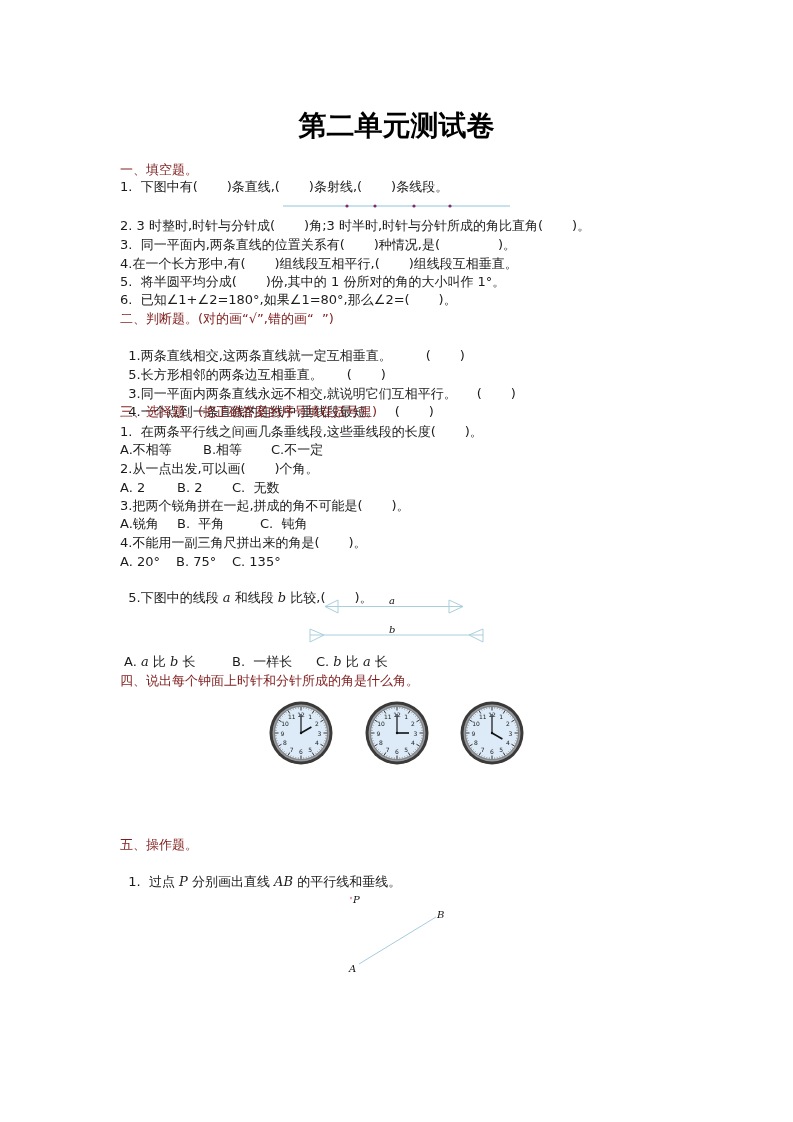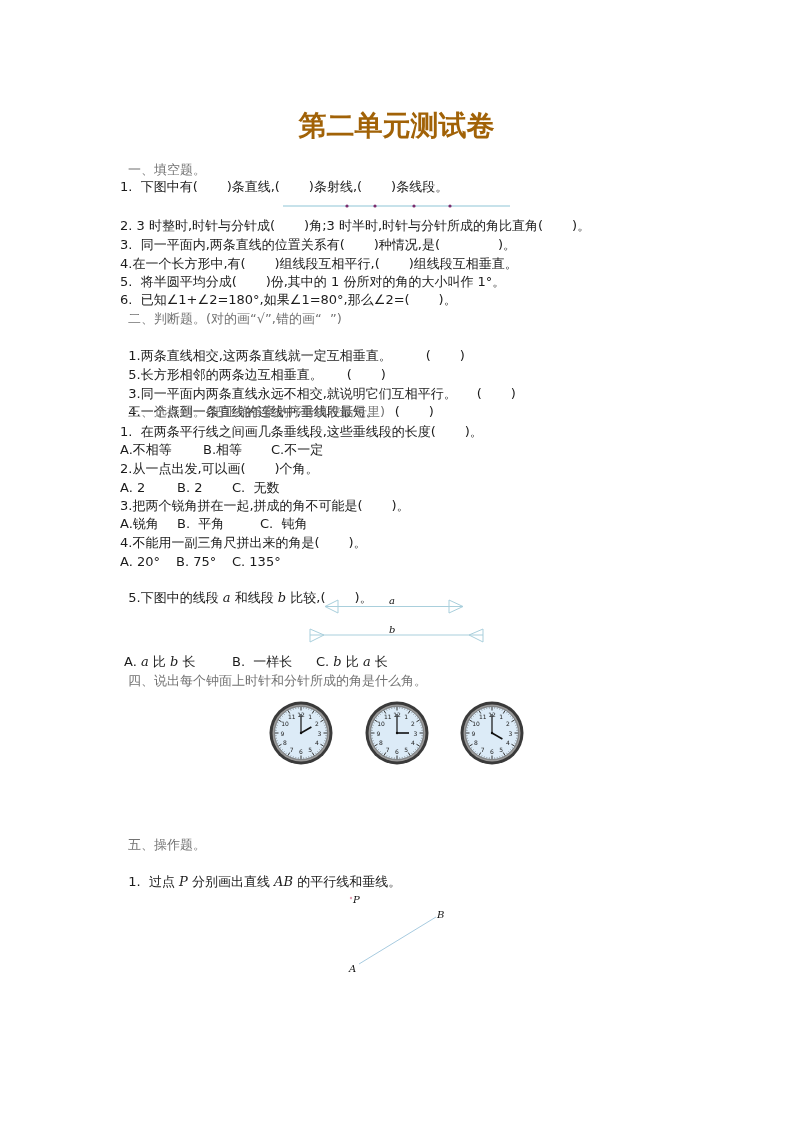--- a/index.html
+++ b/index.html
@@ -1,22 +1,22 @@
 <!DOCTYPE html>
 <html><head>
   <meta charset="utf-8">
   <style>
     html, body { margin: 0; padding: 0; background: #ffffff; }
     body { width: 793px; height: 1122px; position: relative; overflow: hidden;
            font-family: "DejaVu Sans", "Liberation Sans", sans-serif; color: #1b1b1b; }
     .line { position: absolute; left: 120px; font-size: 13px; line-height: 18px; height: 18px;
             white-space: pre; }
     .title { position: absolute; left: 0; width: 793px; top: 108px; text-align: center;
-             font-size: 28px; font-weight: bold; line-height: 36px; letter-spacing: 0px; color: #a16207; }
-    .heading { color: #737373; margin-left: 8px; }
+             font-size: 28px; font-weight: bold; line-height: 36px; letter-spacing: 0px; color: #000000; }
+    .heading { color: #7f1d1d; }
     .opt { position: absolute; top: 0; white-space: pre; }
     .var { font-family: "DejaVu Serif", "Liberation Serif", serif; font-style: italic; }
     .blank { white-space: pre; }
     svg.fig { position: absolute; left: 0; top: 0; width: 793px; height: 1122px; pointer-events: none; }
     .lbl { font-family: "DejaVu Serif", "Liberation Serif", serif; font-style: italic; font-size: 10px; fill: #111; }
     .dialnum { font-family: "DejaVu Sans", sans-serif; font-size: 6px; fill: #222; text-anchor: middle; dominant-baseline: central; }
   </style>
 </head>
 <body>
 

